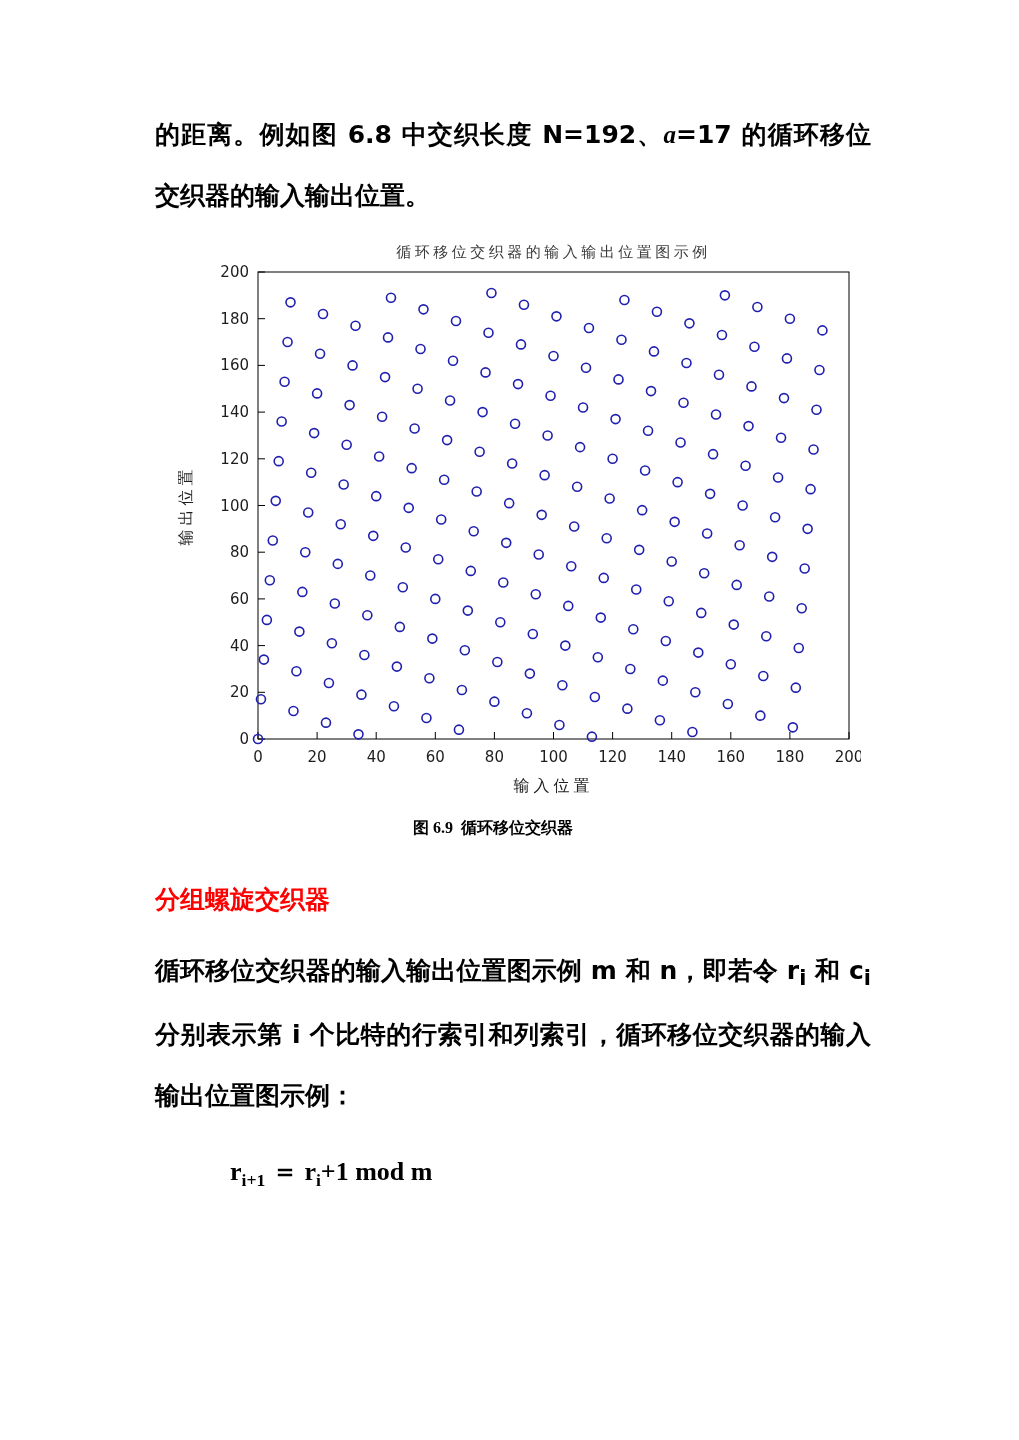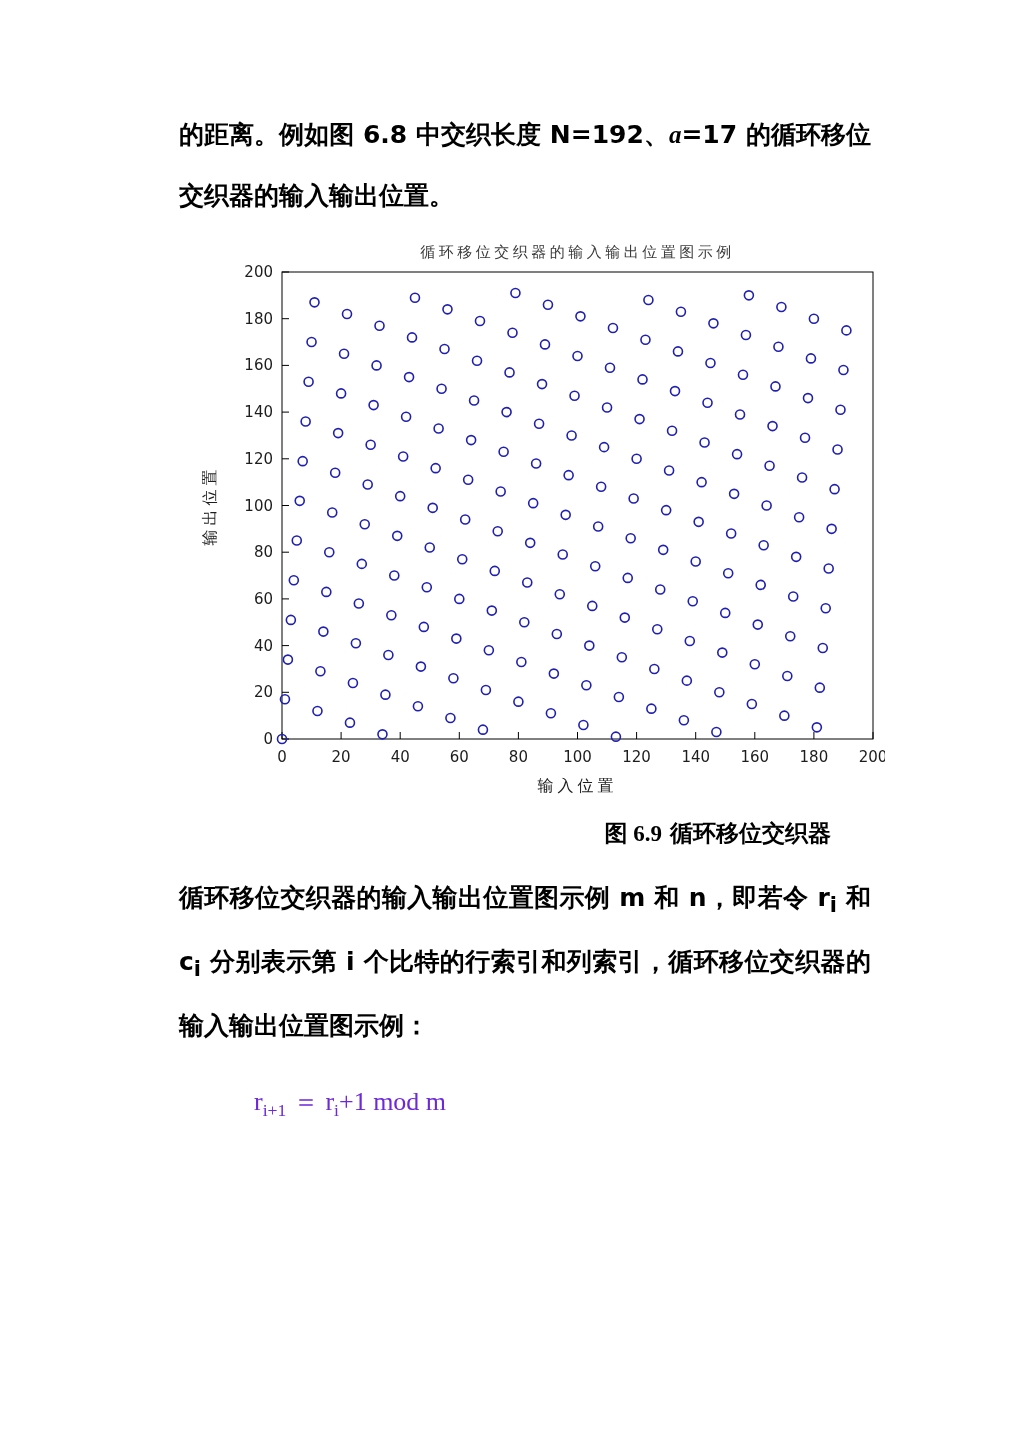--- a/index.html
+++ b/index.html
@@ -1,39 +1,39 @@
 <!DOCTYPE html>
 <html><head>
 <meta charset="utf-8">
 <style>
   html,body{margin:0;padding:0;background:#ffffff;}
   body{
     width:1019px;height:1440px;overflow:hidden;
     font-family:"DejaVu Sans","Liberation Sans",sans-serif;
     color:#000;
   }
-  .page{padding:104px 148px 0 155px;margin-left:24px;}
+  .page{padding:104px 148px 0 155px;}
   .body-text{
     font-weight:700;font-size:25px;line-height:2.45;
     margin:0;text-align:justify;color:#000;
   }
   .var-italic{font-family:"Liberation Serif","DejaVu Serif",serif;font-style:italic;font-weight:700;}
   figure{margin:12px 0 0 6px;padding:0;}
   .caption{
-    text-align:right;font-weight:700;font-size:23px;
+    text-align:center;font-weight:700;font-size:16px;
     margin:10px 40px 0 0;color:#000;
   }
   .caption-label{font-family:"Liberation Serif","DejaVu Serif",serif;font-weight:700;margin-right:8px;}
   .red-heading{
     color:#FF0000;font-size:25px;font-weight:700;
     margin:44px 0 24px 0;
   }
   .formula{
     font-family:"Liberation Serif","DejaVu Serif",serif;
-    font-weight:400;font-size:26px;margin:28px 0 0 75px;color:#6d28d9;
+    font-weight:700;font-size:26px;margin:28px 0 0 75px;color:#000000;
   }
   .formula sub{font-size:68%;}
   p.spaced{margin-top:18px;}
   svg text{font-family:"DejaVu Sans","Liberation Sans",sans-serif;}
 </style>
 </head>
 <body>
 
 <div class="page">
 
@@ -279,19 +279,20 @@
         <circle cx="649.585" cy="250.15499999999997" r="4.5" fill="none" stroke="#2020B0" stroke-width="1.6"></circle>
         <circle cx="652.54" cy="210.45999999999998" r="4.5" fill="none" stroke="#2020B0" stroke-width="1.6"></circle>
         <circle cx="655.495" cy="170.76500000000004" r="4.5" fill="none" stroke="#2020B0" stroke-width="1.6"></circle>
         <circle cx="658.4499999999999" cy="131.07" r="4.5" fill="none" stroke="#2020B0" stroke-width="1.6"></circle>
         <circle cx="661.405" cy="91.375" r="4.5" fill="none" stroke="#2020B0" stroke-width="1.6"></circle>
       </svg>
   </figure>
 
   <p class="caption"><span class="caption-label">图 6.9</span><span>循环移位交织器</span></p>
 
+  <h3 class="red-heading">分组螺旋交织器</h3>
 
 
   <p class="body-text spaced"><span>循环移位交织器的输入输出位置图示例 m 和 n，即若令 r</span><sub>i</sub><span> 和 c</span><sub>i</sub><span> 分别表示第 i 个比特的行索引和列索引，循环移位交织器的输入输出位置图示例：</span></p>
 
   <p class="formula"><span>r</span><sub>i+1</sub><span> ＝ </span><span>r</span><sub>i</sub><span>+1 mod m</span></p>
 
 </div>
 
 </body></html>

